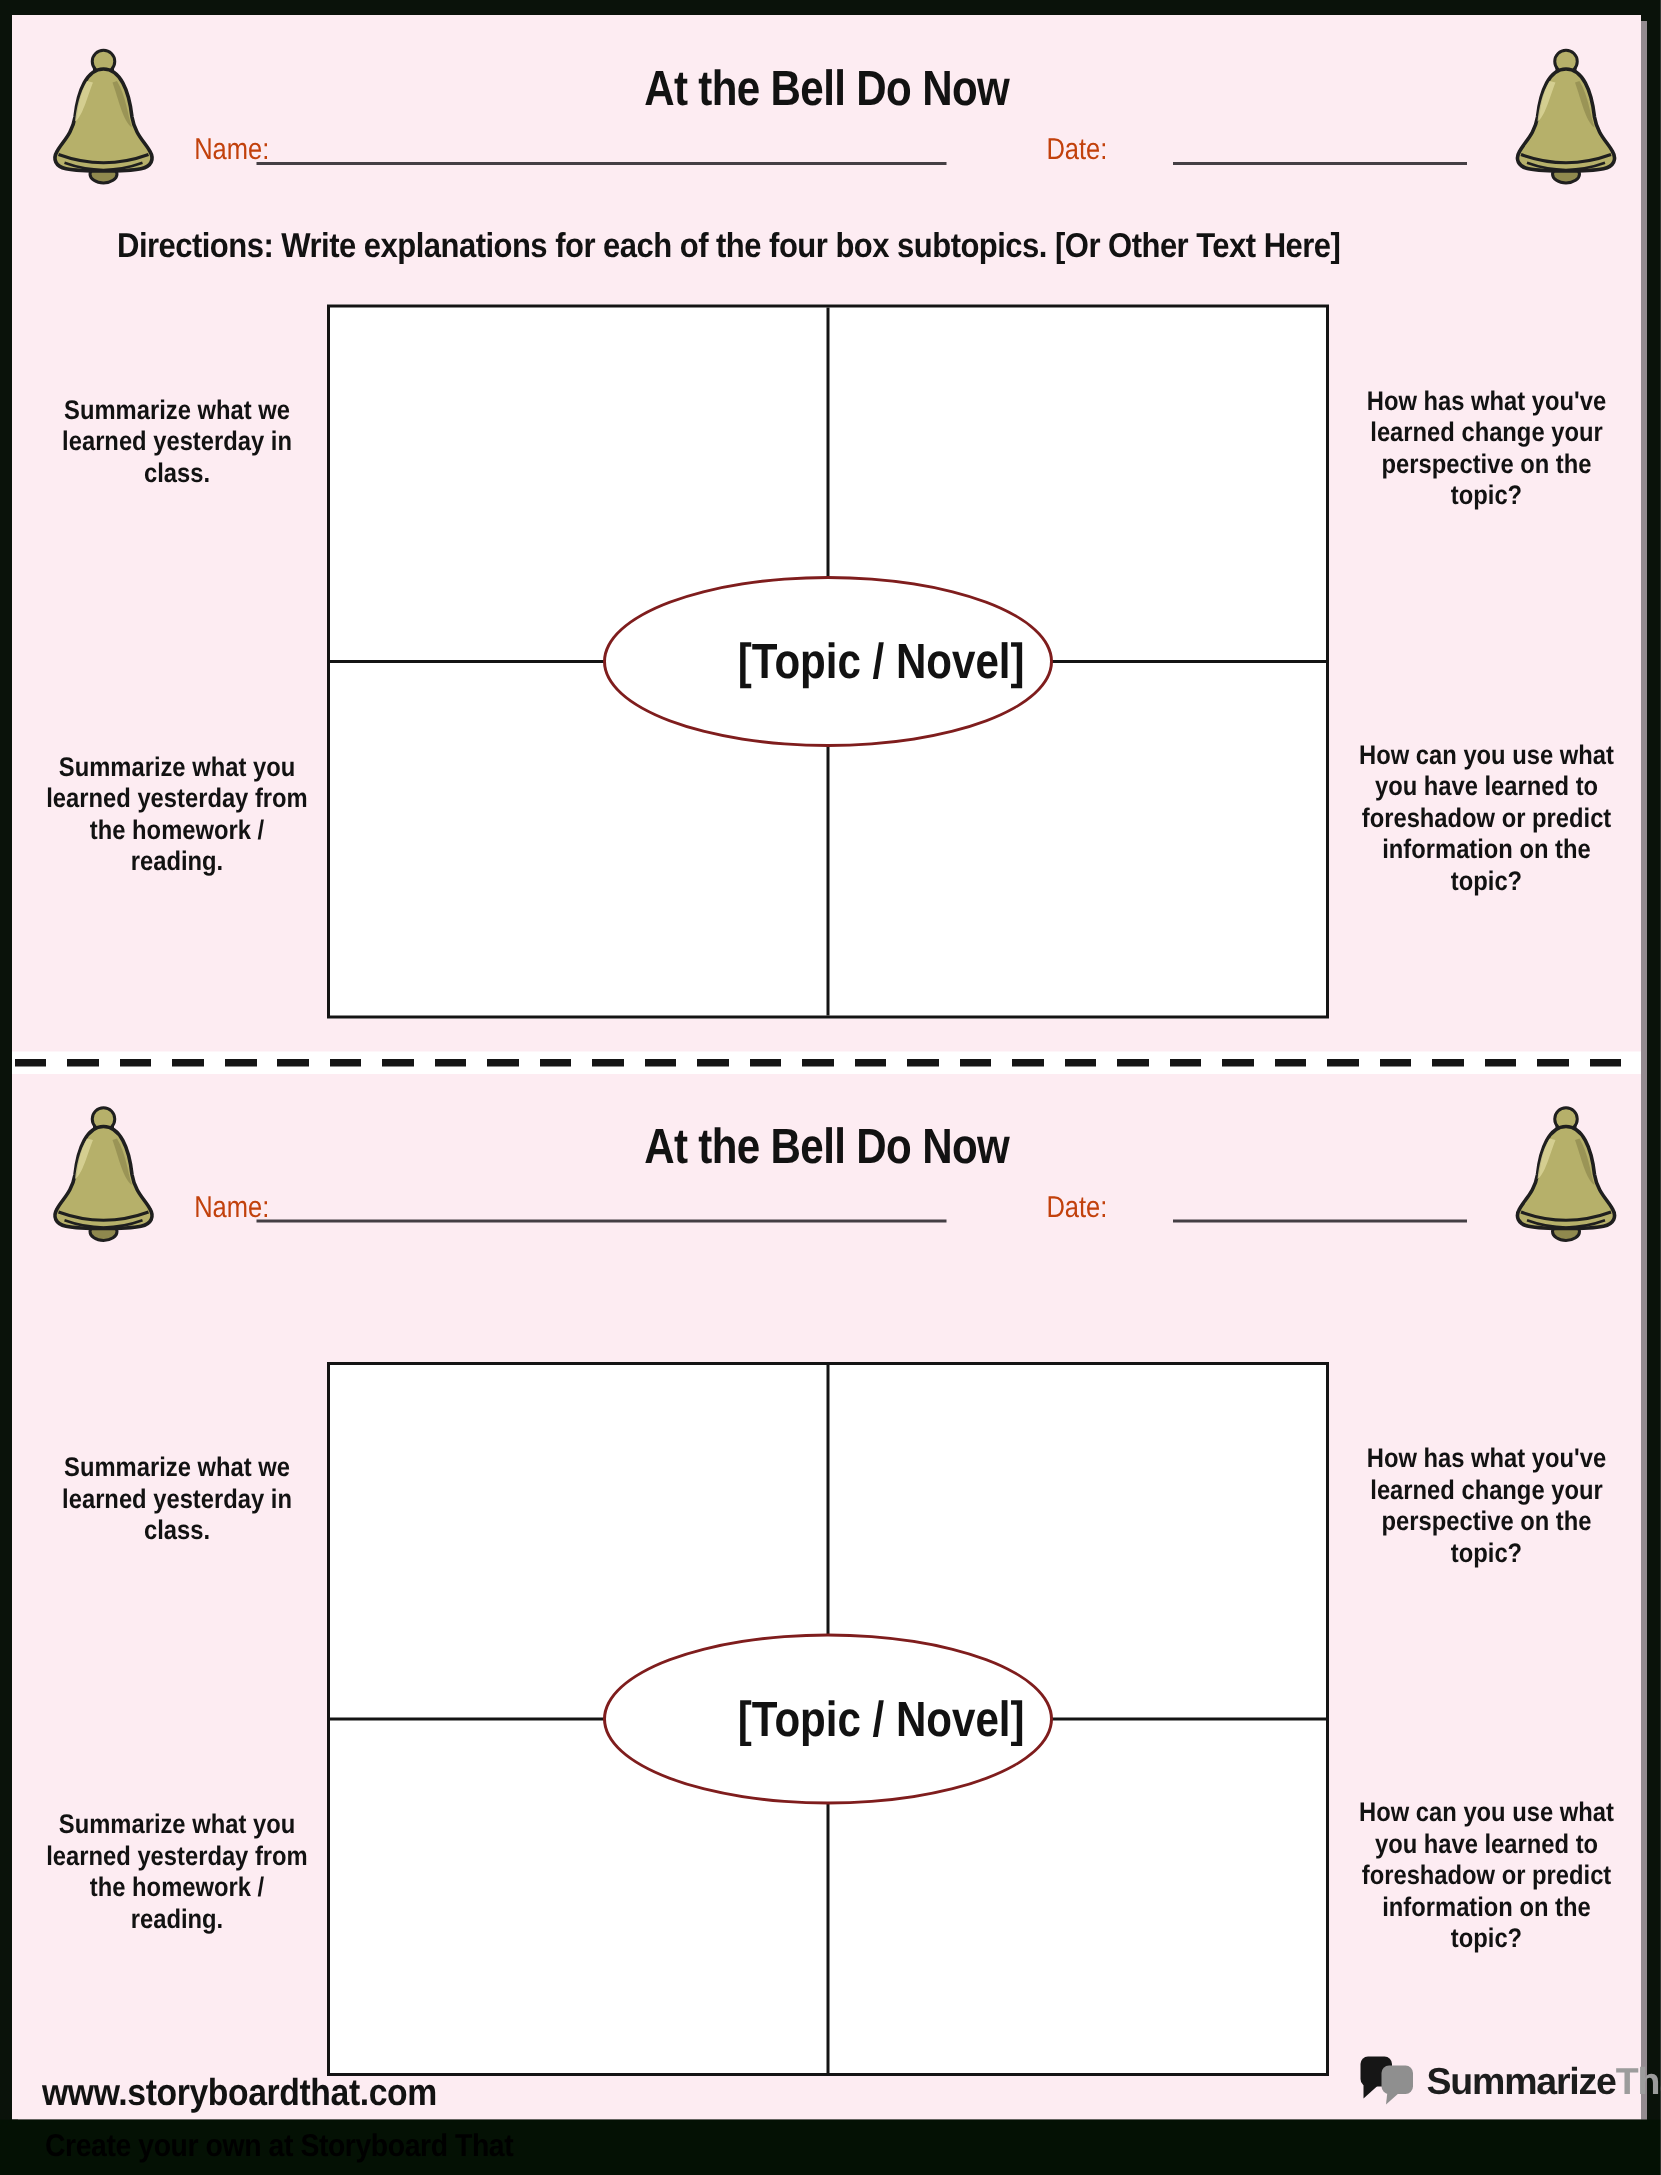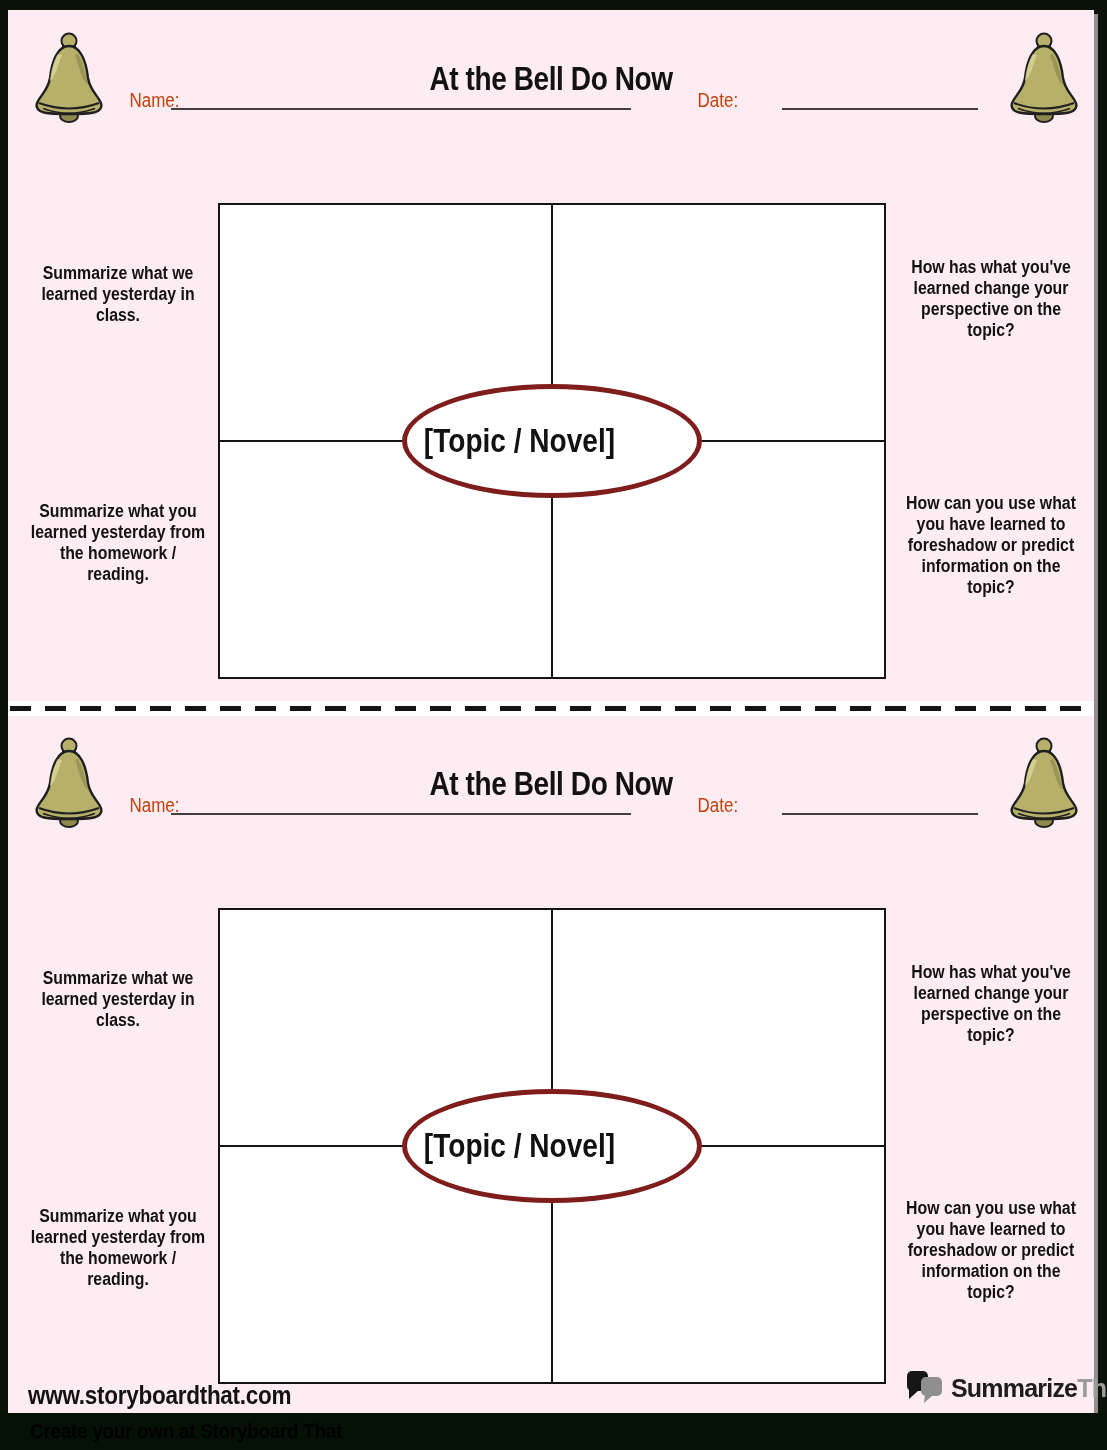--- a/index.html
+++ b/index.html
@@ -16,21 +16,21 @@
   }
   .half { position:absolute; left:0; width:100%; height:705px; }
   .half.h1 { top:0; }
   .half.h2 { top:705px; }
 
   .squish   { display:inline-block; transform:scaleX(0.85); transform-origin:50% 50%; white-space:nowrap; }
   .squish-l { display:inline-block; transform:scaleX(0.90); transform-origin:0 50%; white-space:nowrap; }
 
   .title {
     position:absolute; left:0; right:0; top:30px; text-align:center;
-    font-size:33px; font-weight:bold; letter-spacing:-0.5px; color:#121212;margin-top:20px;
+    font-size:33px; font-weight:bold; letter-spacing:-0.5px; color:#121212;
   }
   .bell { position:absolute; top:22px; width:78px; height:92px; }
   .bell.left  { left:22px; }
   .bell.right { left:997px; }
 
   .field-label {
     position:absolute; top:79px; font-size:20px; font-weight:normal; color:#c2410c;
   }
   .name-label { left:117px; }
   .date-label { left:686px; }
@@ -51,22 +51,22 @@
     background:#ffffff; border:2px solid #141414; box-sizing:border-box;
   }
   .vline { position:absolute; left:331px; top:0; width:2px; height:100%; background:#141414; }
   .hline { position:absolute; left:0; top:235px; width:100%; height:2px; background:#141414; }
   .quad  { position:absolute; width:50%; height:50%; }
   .quad.tl { left:0; top:0; }   .quad.tr { right:0; top:0; }
   .quad.bl { left:0; bottom:0; }.quad.br { right:0; bottom:0; }
 
   .topic-ellipse {
     position:absolute; left:394px; top:374px; width:300px; height:114px;
-    background:#ffffff; border:5px solid #7f1d1d; border-radius:50%;
-    display:flex; align-items:center; justify-content:flex-start; box-sizing:border-box;
+    background:#ffffff; border:2px solid #7f1d1d; border-radius:50%;
+    display:flex; align-items:center; justify-content:flex-end; box-sizing:border-box;
   }
   .topic-ellipse .txt { font-size:33px; font-weight:bold; color:#121212; }
 
   .side-label {
     position:absolute; width:200px; text-align:center;
     font-size:18px; font-weight:bold; line-height:21px; color:#121212;
     transform:scaleX(0.88);
   }
   .side-label.ltop { left:10px;  top:253px; }
   .side-label.lbot { left:10px;  top:491px; }
@@ -140,20 +140,23 @@
 
       <span class="field-label name-label">
         <span class="squish">Name:</span>
       </span>
       <div class="fill-line name-line"></div>
       <span class="field-label date-label">
         <span class="squish">Date:</span>
       </span>
       <div class="fill-line date-line"></div>
 
+      <div class="directions">
+        <span class="squish-l">Directions: Write explanations for each of the four box subtopics. [Or Other Text Here]</span>
+      </div>
 
       <div class="diagram-box">
         <div class="quad tl"></div>
         <div class="quad tr"></div>
         <div class="quad bl"></div>
         <div class="quad br"></div>
         <div class="vline"></div>
         <div class="hline"></div>
       </div>
 

